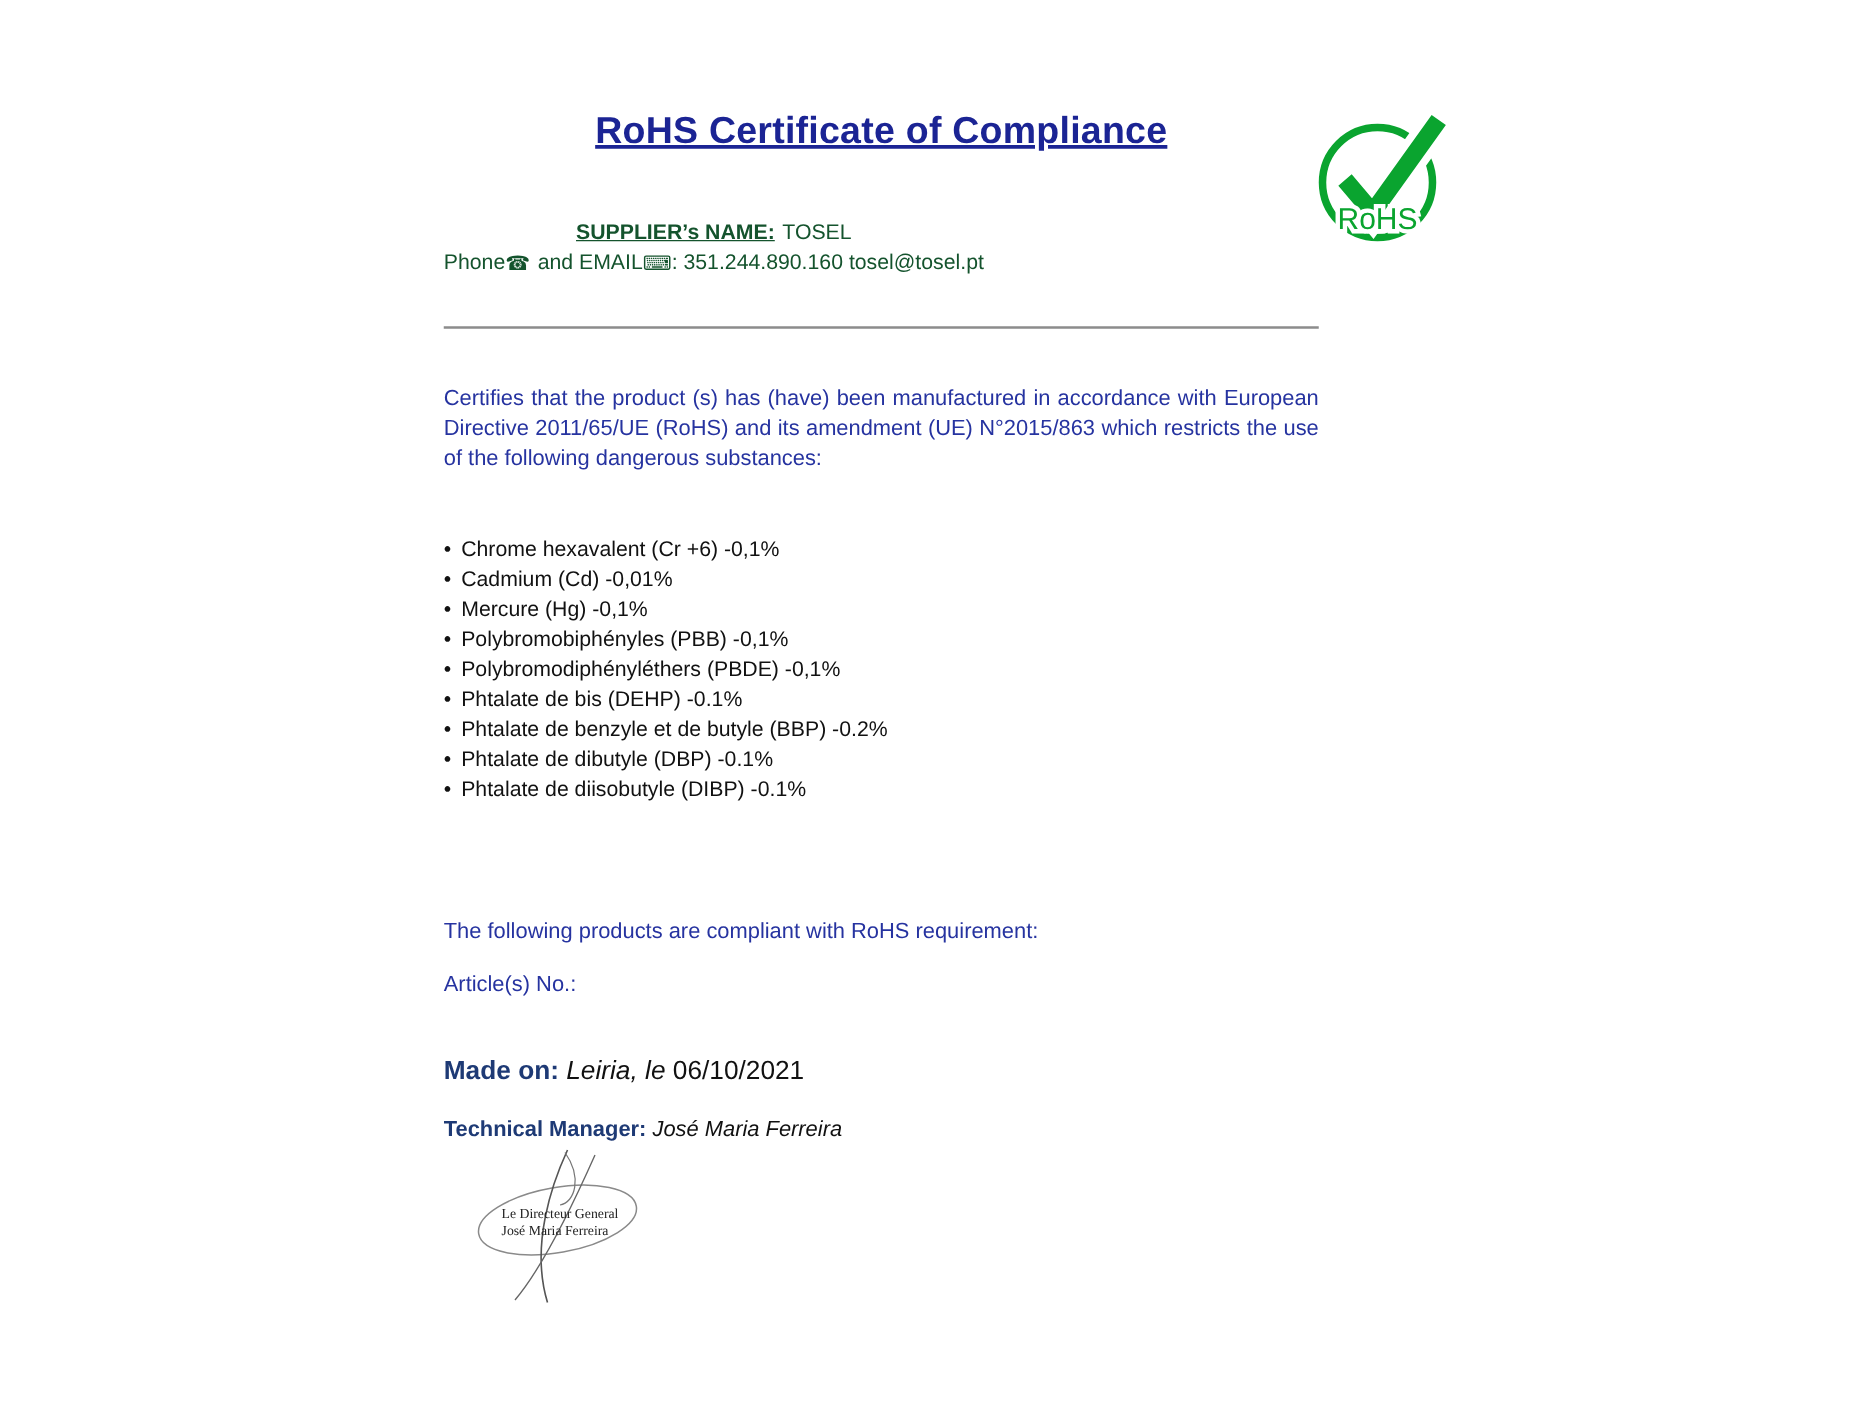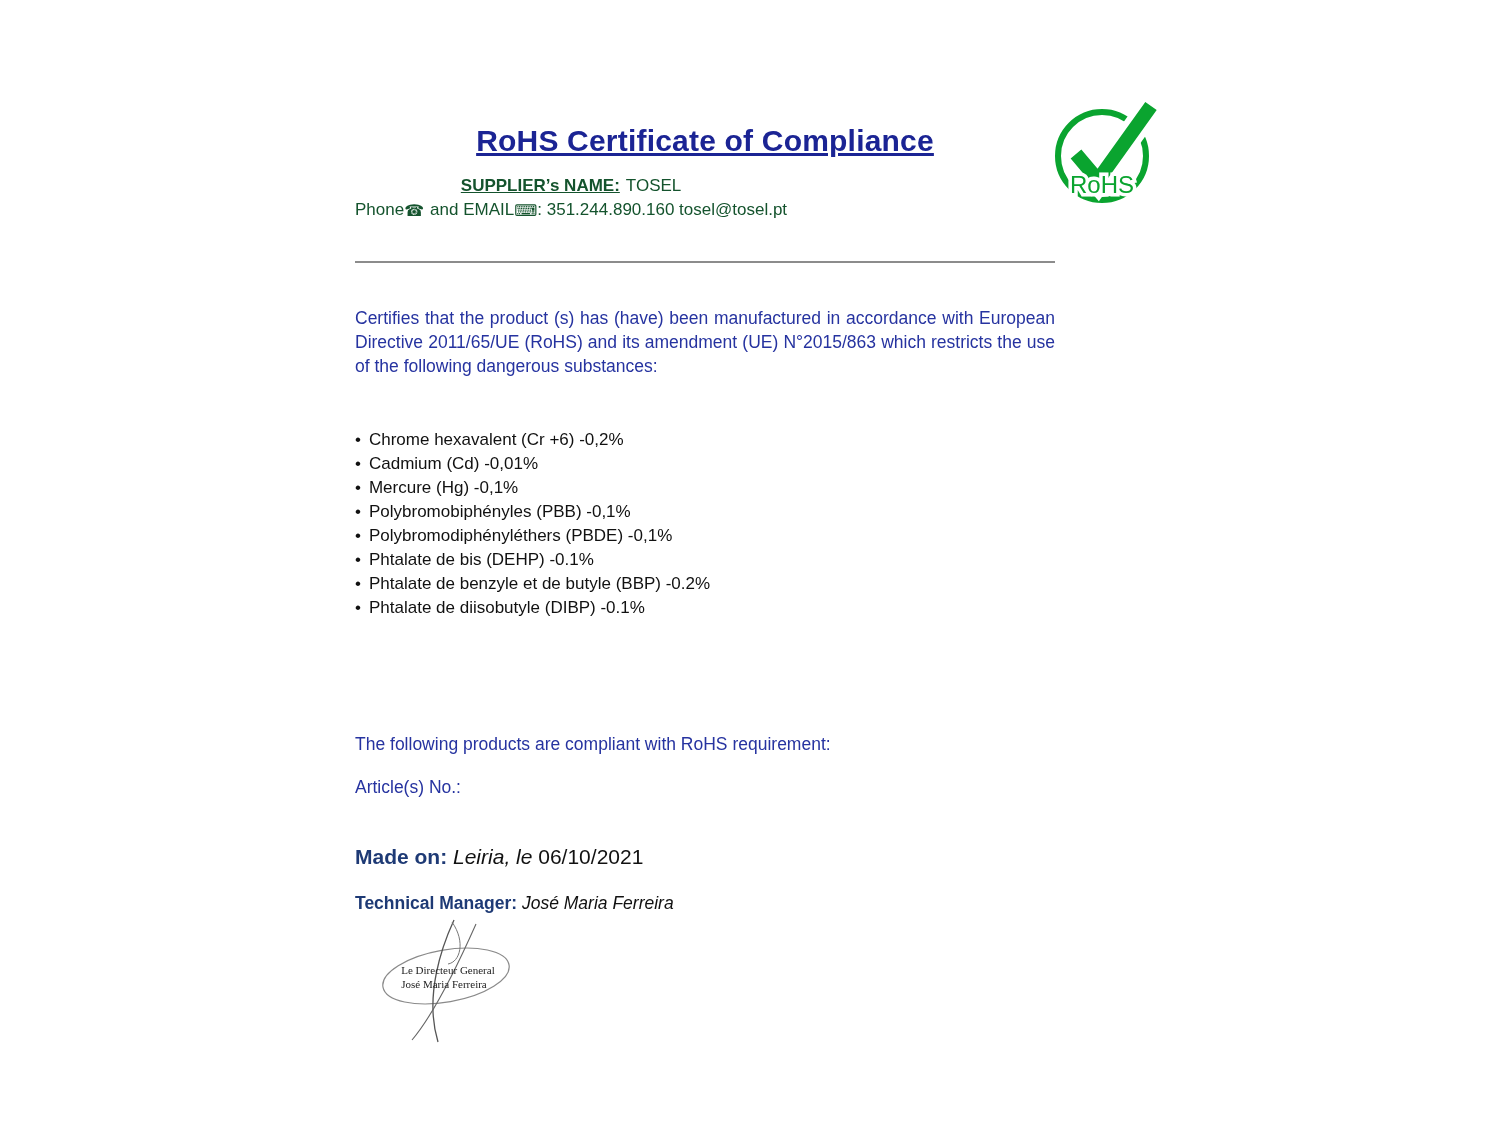--- a/index.html
+++ b/index.html
@@ -8,32 +8,32 @@
     position: relative;
     width: 1500px;
     height: 1125px;
     background: #ffffff;
     font-family: "Liberation Sans", sans-serif;
     color: #1a1a1a;
     overflow: hidden;
   }
 
   
-  .title-wrap { position: absolute; left: 355px; top: 88px; width: 700px; text-align: center; margin-top: 36px; }
+  .title-wrap { position: absolute; left: 355px; top: 88px; width: 700px; text-align: center; }
   .title-wrap h1 {
     margin: 0;
     font-size: 30px;
     font-weight: bold;
     color: #1b2494;
     text-decoration: underline;
     letter-spacing: 0.2px;
   }
 
   
-  .logo { position: absolute; left: 1048px; top: 92px; width: 112px; height: 118px; }
+  .logo { position: absolute; left: 1048px; top: 82px; width: 112px; height: 118px; }
 
   
   .supplier { position: absolute; left: 355px; top: 174px; font-size: 17px; line-height: 24px; color: #14532d; text-align: center; }
   .supplier .row { white-space: nowrap; }
   .lbl-strong { font-weight: bold; text-decoration: underline; }
   .icon-inline { font-size: 16px; position: relative; top: 1px; }
   .sp { margin-left: 6px; }
 
   
   .rule { position: absolute; left: 355px; top: 261px; width: 700px; border-top: 2px solid #8c8c8c; }
@@ -92,27 +92,28 @@
     <div class="row">
       <span>Phone</span><span class="icon-inline">☎</span><span class="sp">and EMAIL</span><span class="icon-inline">⌨</span><span>: 351.244.890.160 tosel@tosel.pt</span>
     </div>
   </div>
 
   <div class="rule"></div>
 
   <div class="cert">Certifies that the product (s) has (have) been manufactured in accordance with European Directive 2011/65/UE (RoHS) and its amendment (UE) N°2015/863 which restricts the use of the following dangerous substances:</div>
 
   <ul class="substances">
-    <li>Chrome hexavalent (Cr +6) -0,2%</li>
+    <li>Chrome hexavalent (Cr +6) -0,1%</li>
     <li>Cadmium (Cd) -0,01%</li>
     <li>Mercure (Hg) -0,1%</li>
     <li>Polybromobiphényles (PBB) -0,1%</li>
     <li>Polybromodiphényléthers (PBDE) -0,1%</li>
     <li>Phtalate de bis (DEHP) -0.1%</li>
     <li>Phtalate de benzyle et de butyle (BBP) -0.2%</li>
+    <li>Phtalate de dibutyle (DBP) -0.1%</li>
     <li>Phtalate de diisobutyle (DIBP) -0.1%</li>
   </ul>
 
   <div class="compliance">The following products are compliant with RoHS requirement:</div>
   <div class="article">Article(s) No.:</div>
 
   <div class="made-on">
     <span class="navy-lbl">Made on:</span>
     <span class="italic">Leiria, le</span>
     <span>06/10/2021</span>

